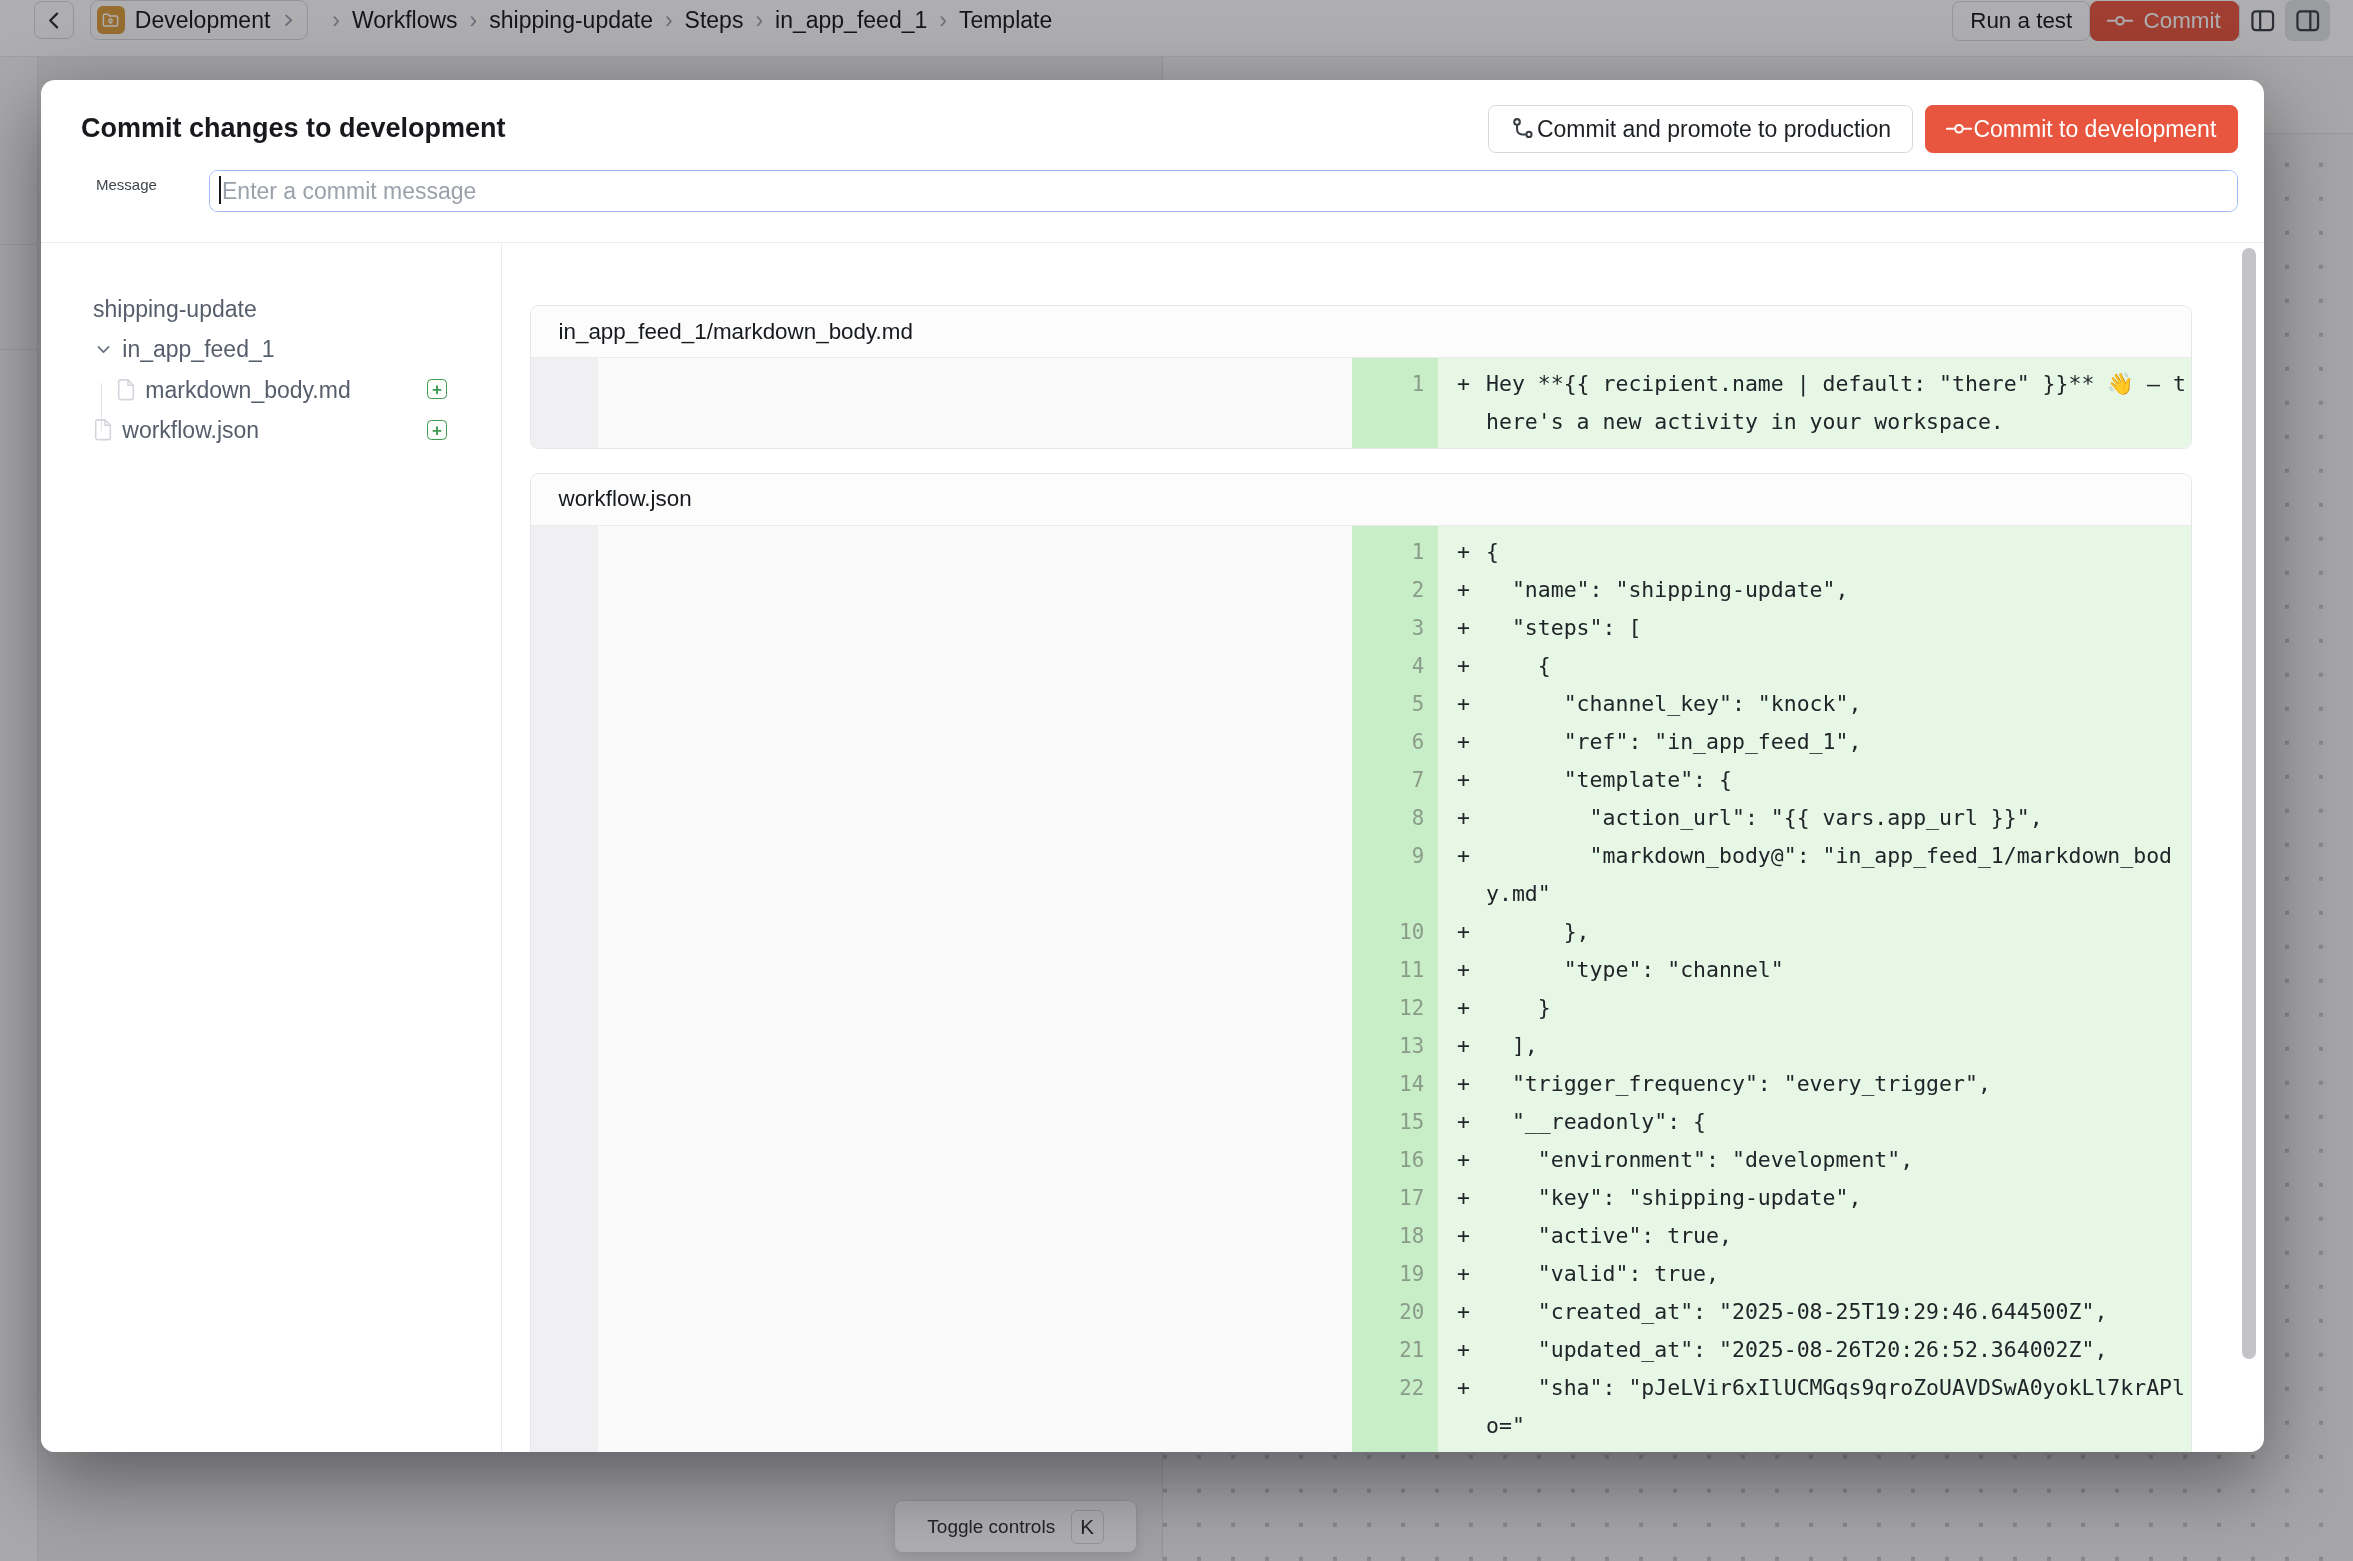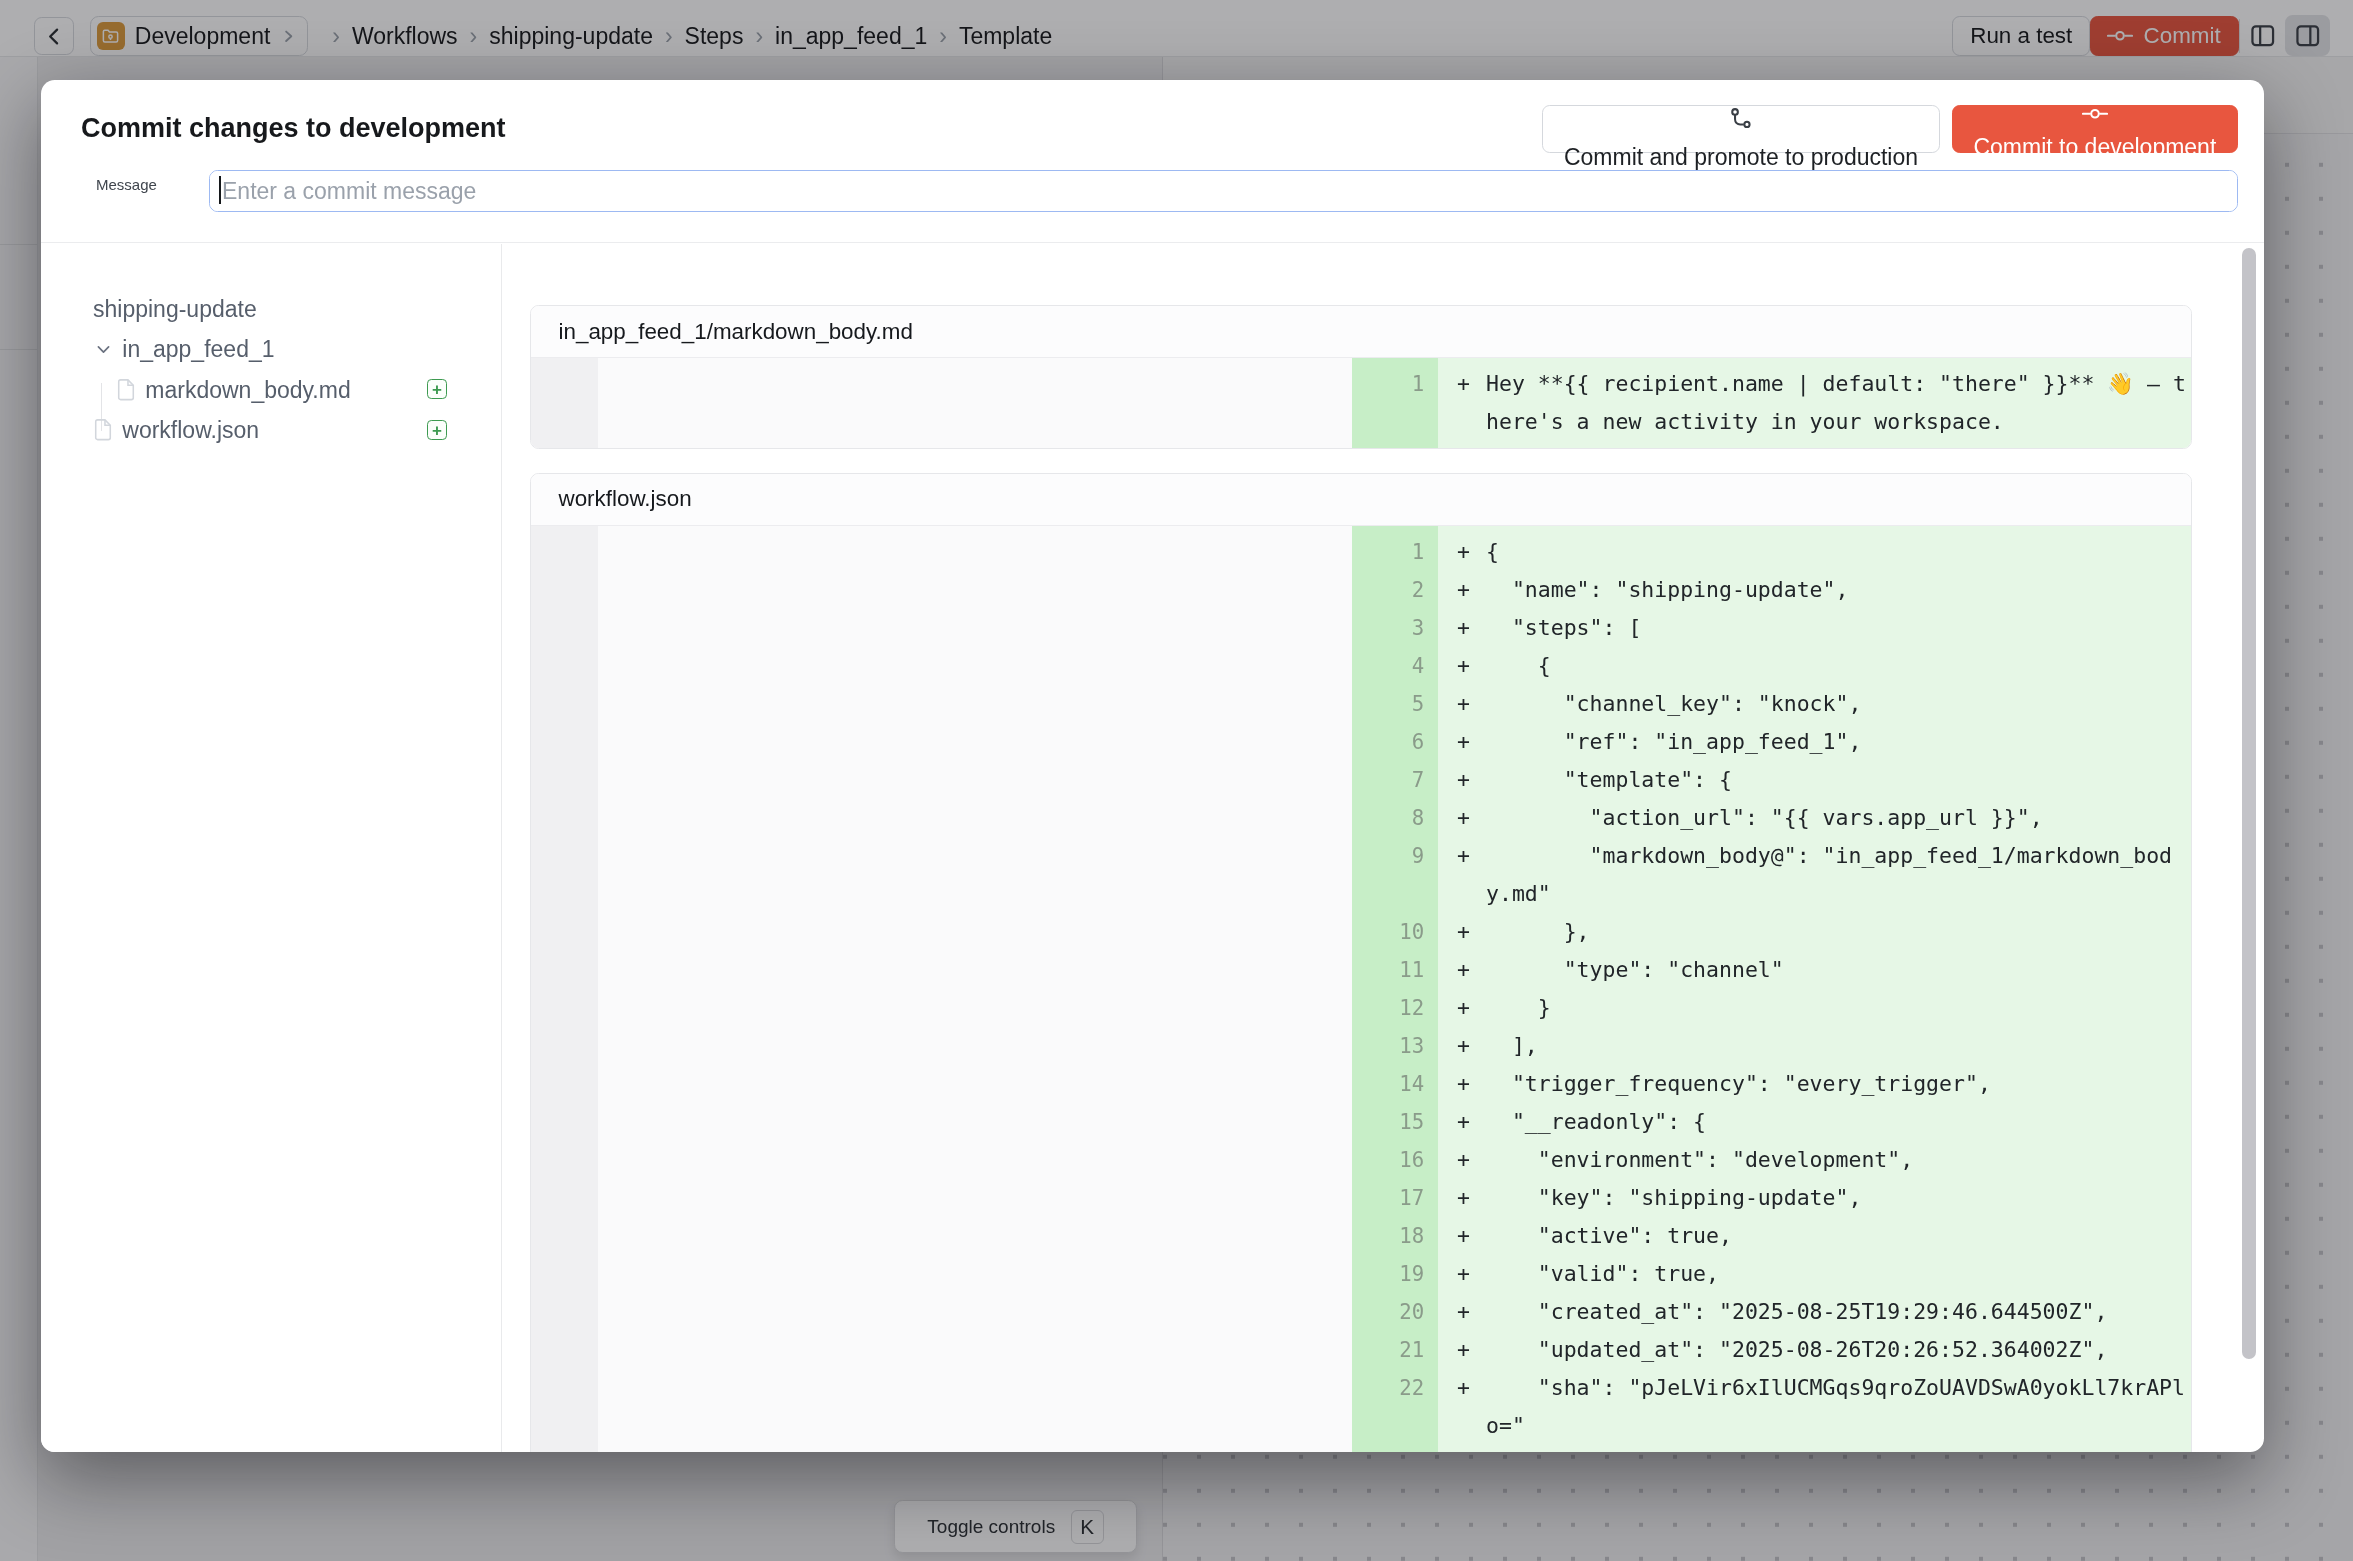--- a/index.html
+++ b/index.html
@@ -2,21 +2,21 @@
 <html style="--accent: #E8563F; --folder-orange: #DD9B3C; --plus-green: #3D9A50; --diff-gutter-green: #C7EEC7; --diff-bg-green: #E6F7E6;font-size:13.8px"><head>
 <meta charset="utf-8">
 <style>
   * { box-sizing: border-box; margin: 0; padding: 0; }
   html,body { width:2354px; height:1562px; overflow:hidden; }
   body { font-family:"Liberation Sans", sans-serif; background:#ededef; position:relative; }
 
   
   .backdrop { position:absolute; inset:0; }
   .toolbar { position:absolute; left:0; top:0; width:2354px; height:57px; background:#ffffff;
-             border-bottom:1.3px solid #e7e8ea; display:flex; align-items:flex-end; }
+             border-bottom:1.3px solid #e7e8ea; display:flex; align-items:flex-start; }
   .tb-left { display:flex; align-items:center; gap:15.5px; margin-left:34px; }
   .icon-btn { height:38px; min-width:40px; border:1.3px solid #d6d9de; border-radius:7.7px;
               background:#fff; display:flex; align-items:center; justify-content:center; }
   .env-badge { height:40px; border:1.3px solid #d6d9de; border-radius:8.6px; background:#fff;
                display:flex; align-items:center; gap:10.3px; padding:0 12px 0 6px; }
   .env-folder { width:28px; height:28px; border-radius:6px; background:var(--folder-orange);
                 display:flex; align-items:center; justify-content:center; }
   .env-label { font-size:23px; font-weight:500; color:#17191c; }
   .crumb-sep { font-size:23px; color:#9aa1aa; padding:0 3.4px; }
   .crumbs { display:flex; align-items:center; gap:8.6px; margin-left:5.2px; }
@@ -46,22 +46,22 @@
          align-items:center; justify-content:center; font-size:20.7px; color:#2a2e33; }
 
   
   .overlay { position:absolute; inset:0; background:rgba(18,18,22,0.34); z-index:10; }
 
   
   .modal { position:absolute; left:41px; top:80px; width:2223px; height:1372px; background:#fff;
            border-radius:13.8px; box-shadow:0 26px 77px rgba(8,8,14,.45); z-index:20; overflow:hidden; }
   .m-title { position:absolute; left:40px; top:33px; font-size:27px; font-weight:600; color:#17191c; }
   .m-actions { position:absolute; right:26px; top:25px; display:flex; gap:12px; }
-  .m-btn { height:48px; display:inline-flex; align-items:center; gap:12px; border-radius:7.7px;
-           font-size:23px; font-weight:500; padding:0 20.7px;flex-direction:column; }
+  .m-btn { height:48px; display:inline-flex; align-items:center; gap:1px; border-radius:7.7px;
+           font-size:23px; font-weight:500; padding:0 20.7px; }
   .m-btn-light { background:#fff; border:1.3px solid #d5d8dd; color:#1d2024; }
   .m-btn-accent { background:var(--accent); border:1.3px solid var(--accent); color:#fff; }
   .m-msg-label { position:absolute; left:40px; top:96px; font-size:15px; color:#3f454d;margin-left:15px; }
   .m-textarea { position:absolute; left:168px; top:90px; width:2029px; height:42px; border:1.7px solid #9db9f2;
                 border-radius:8.6px; background:#fff; font-size:23px; color:#17191c; padding:6.9px 12px;
                 font-family:"Liberation Sans",sans-serif; resize:none; outline:none; }
   .m-textarea::placeholder { color:#9aa1ab; }
   .m-caret { position:absolute; left:178px; top:96px; width:1.7px; height:28px; background:#14171a; }
   .m-divider { position:absolute; left:0; top:162px; width:100%; height:1.3px; background:#ebecee; }
 

